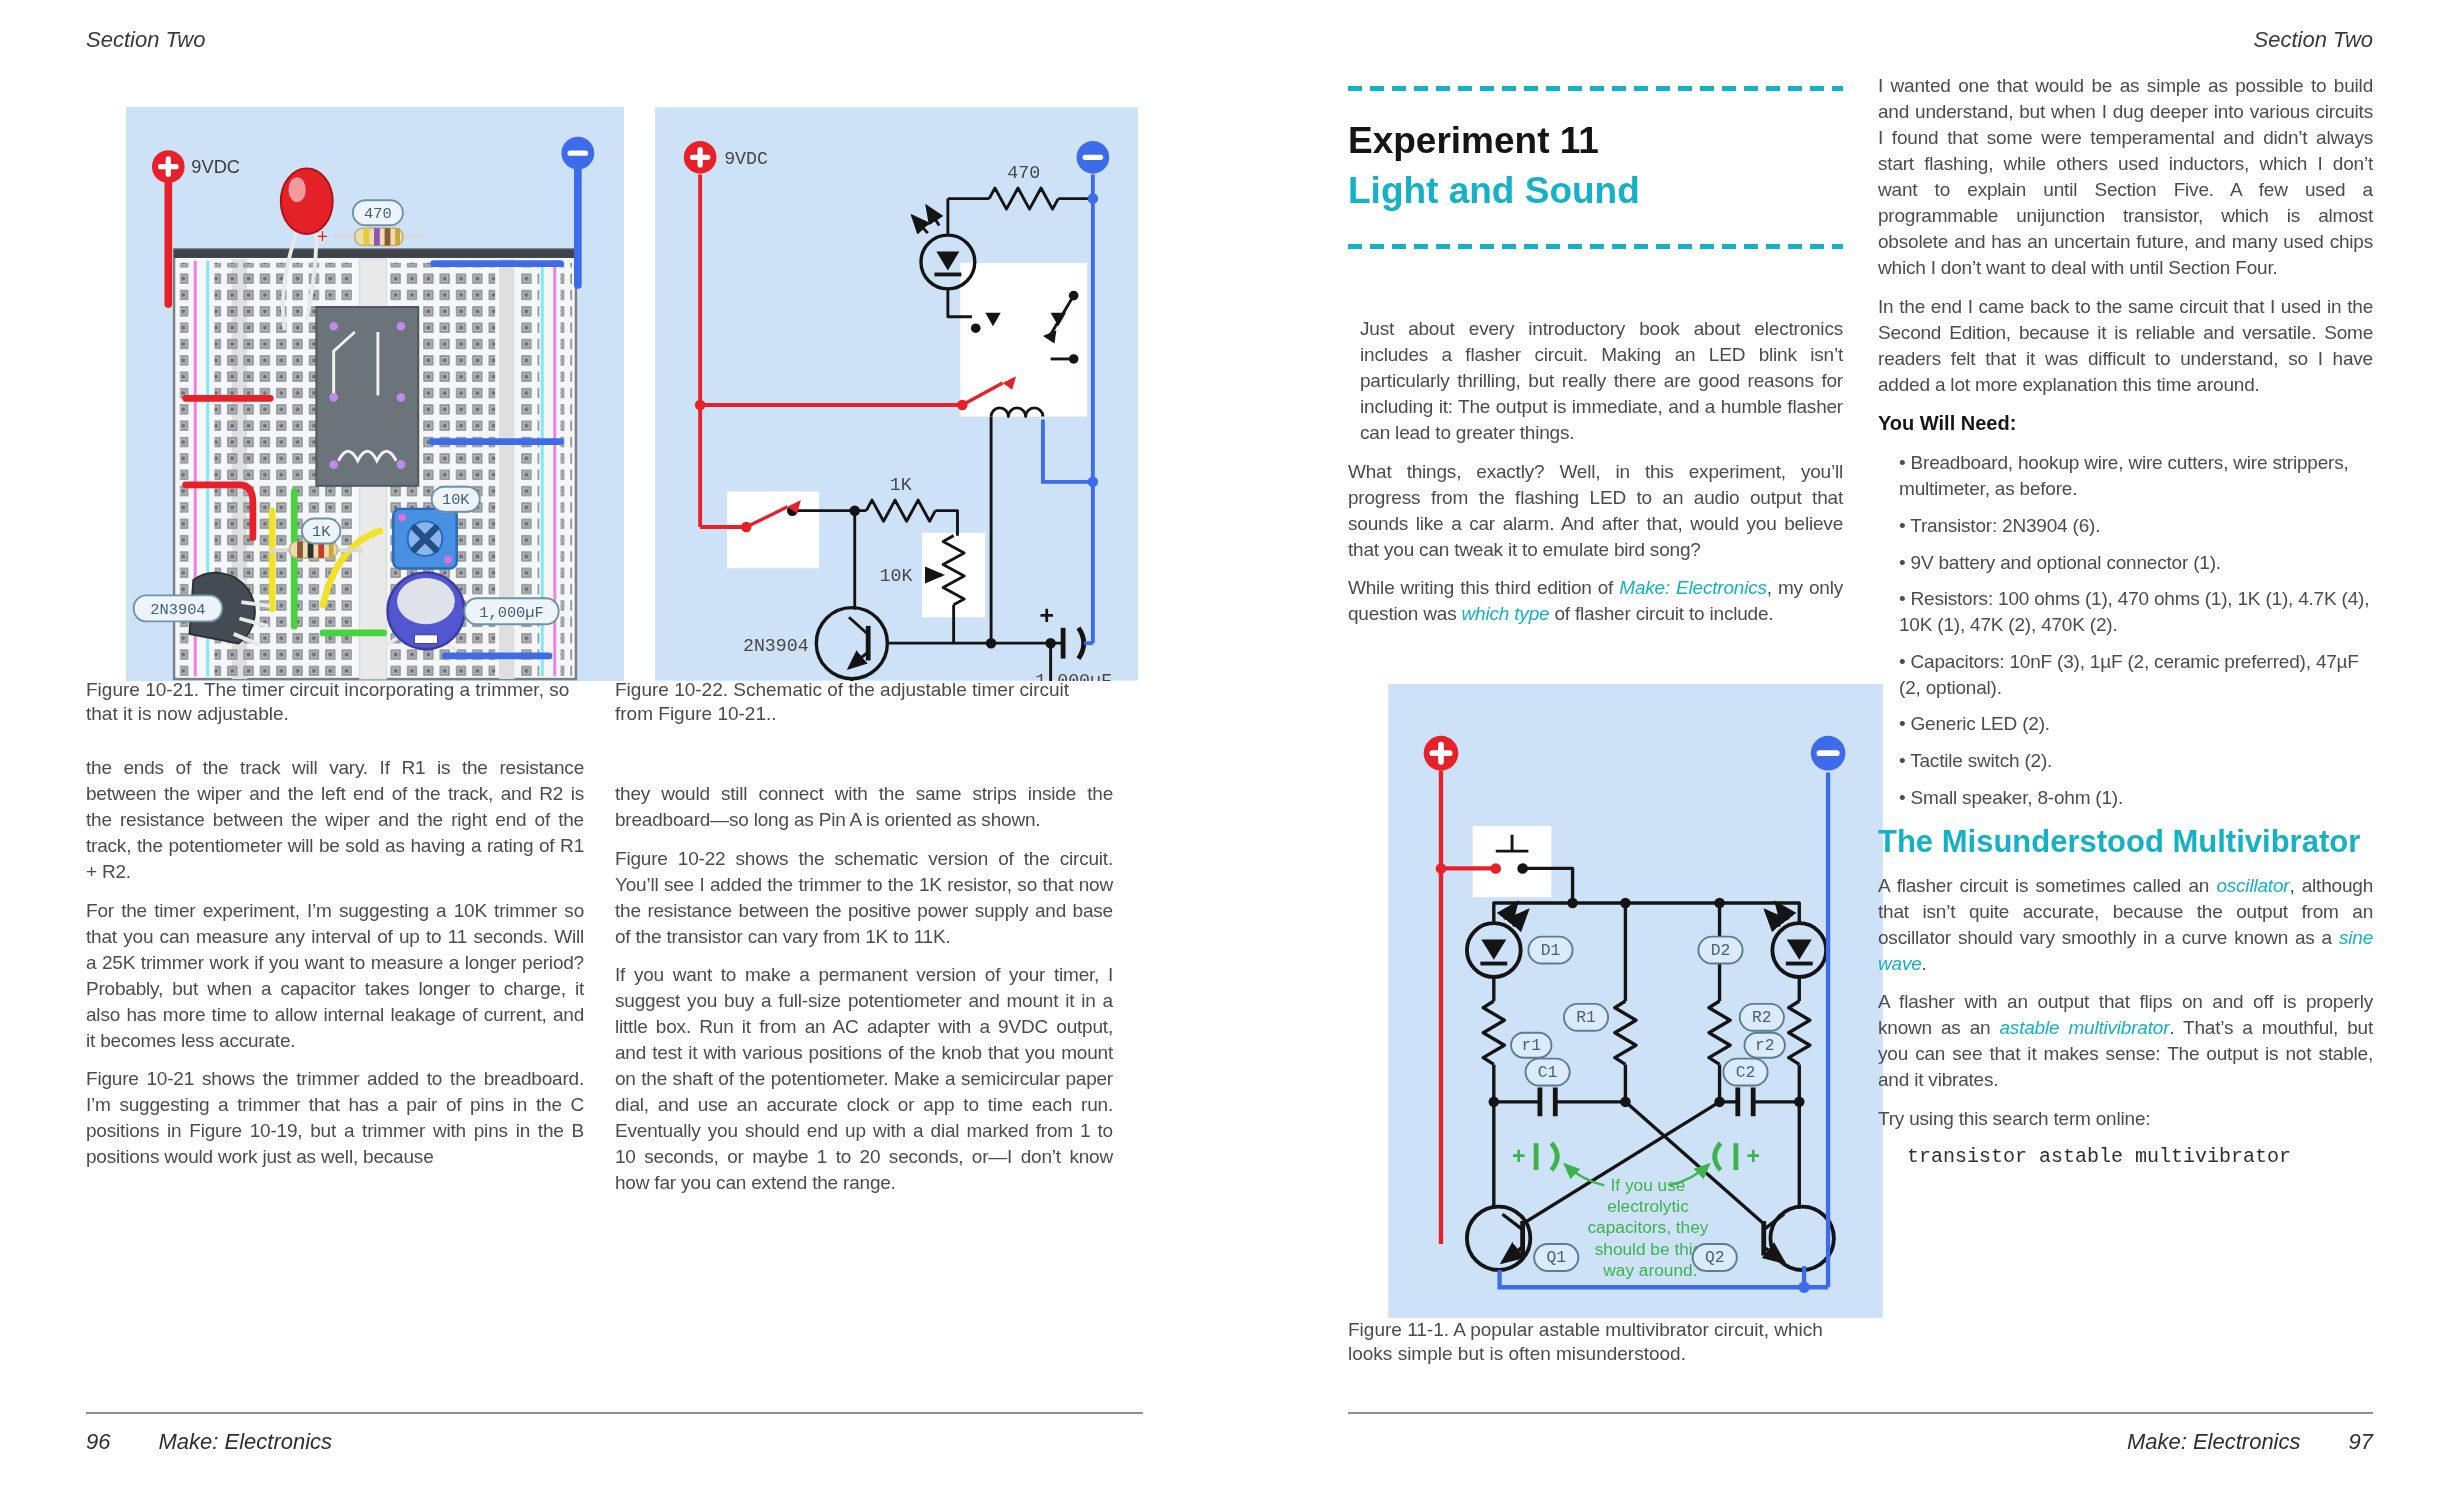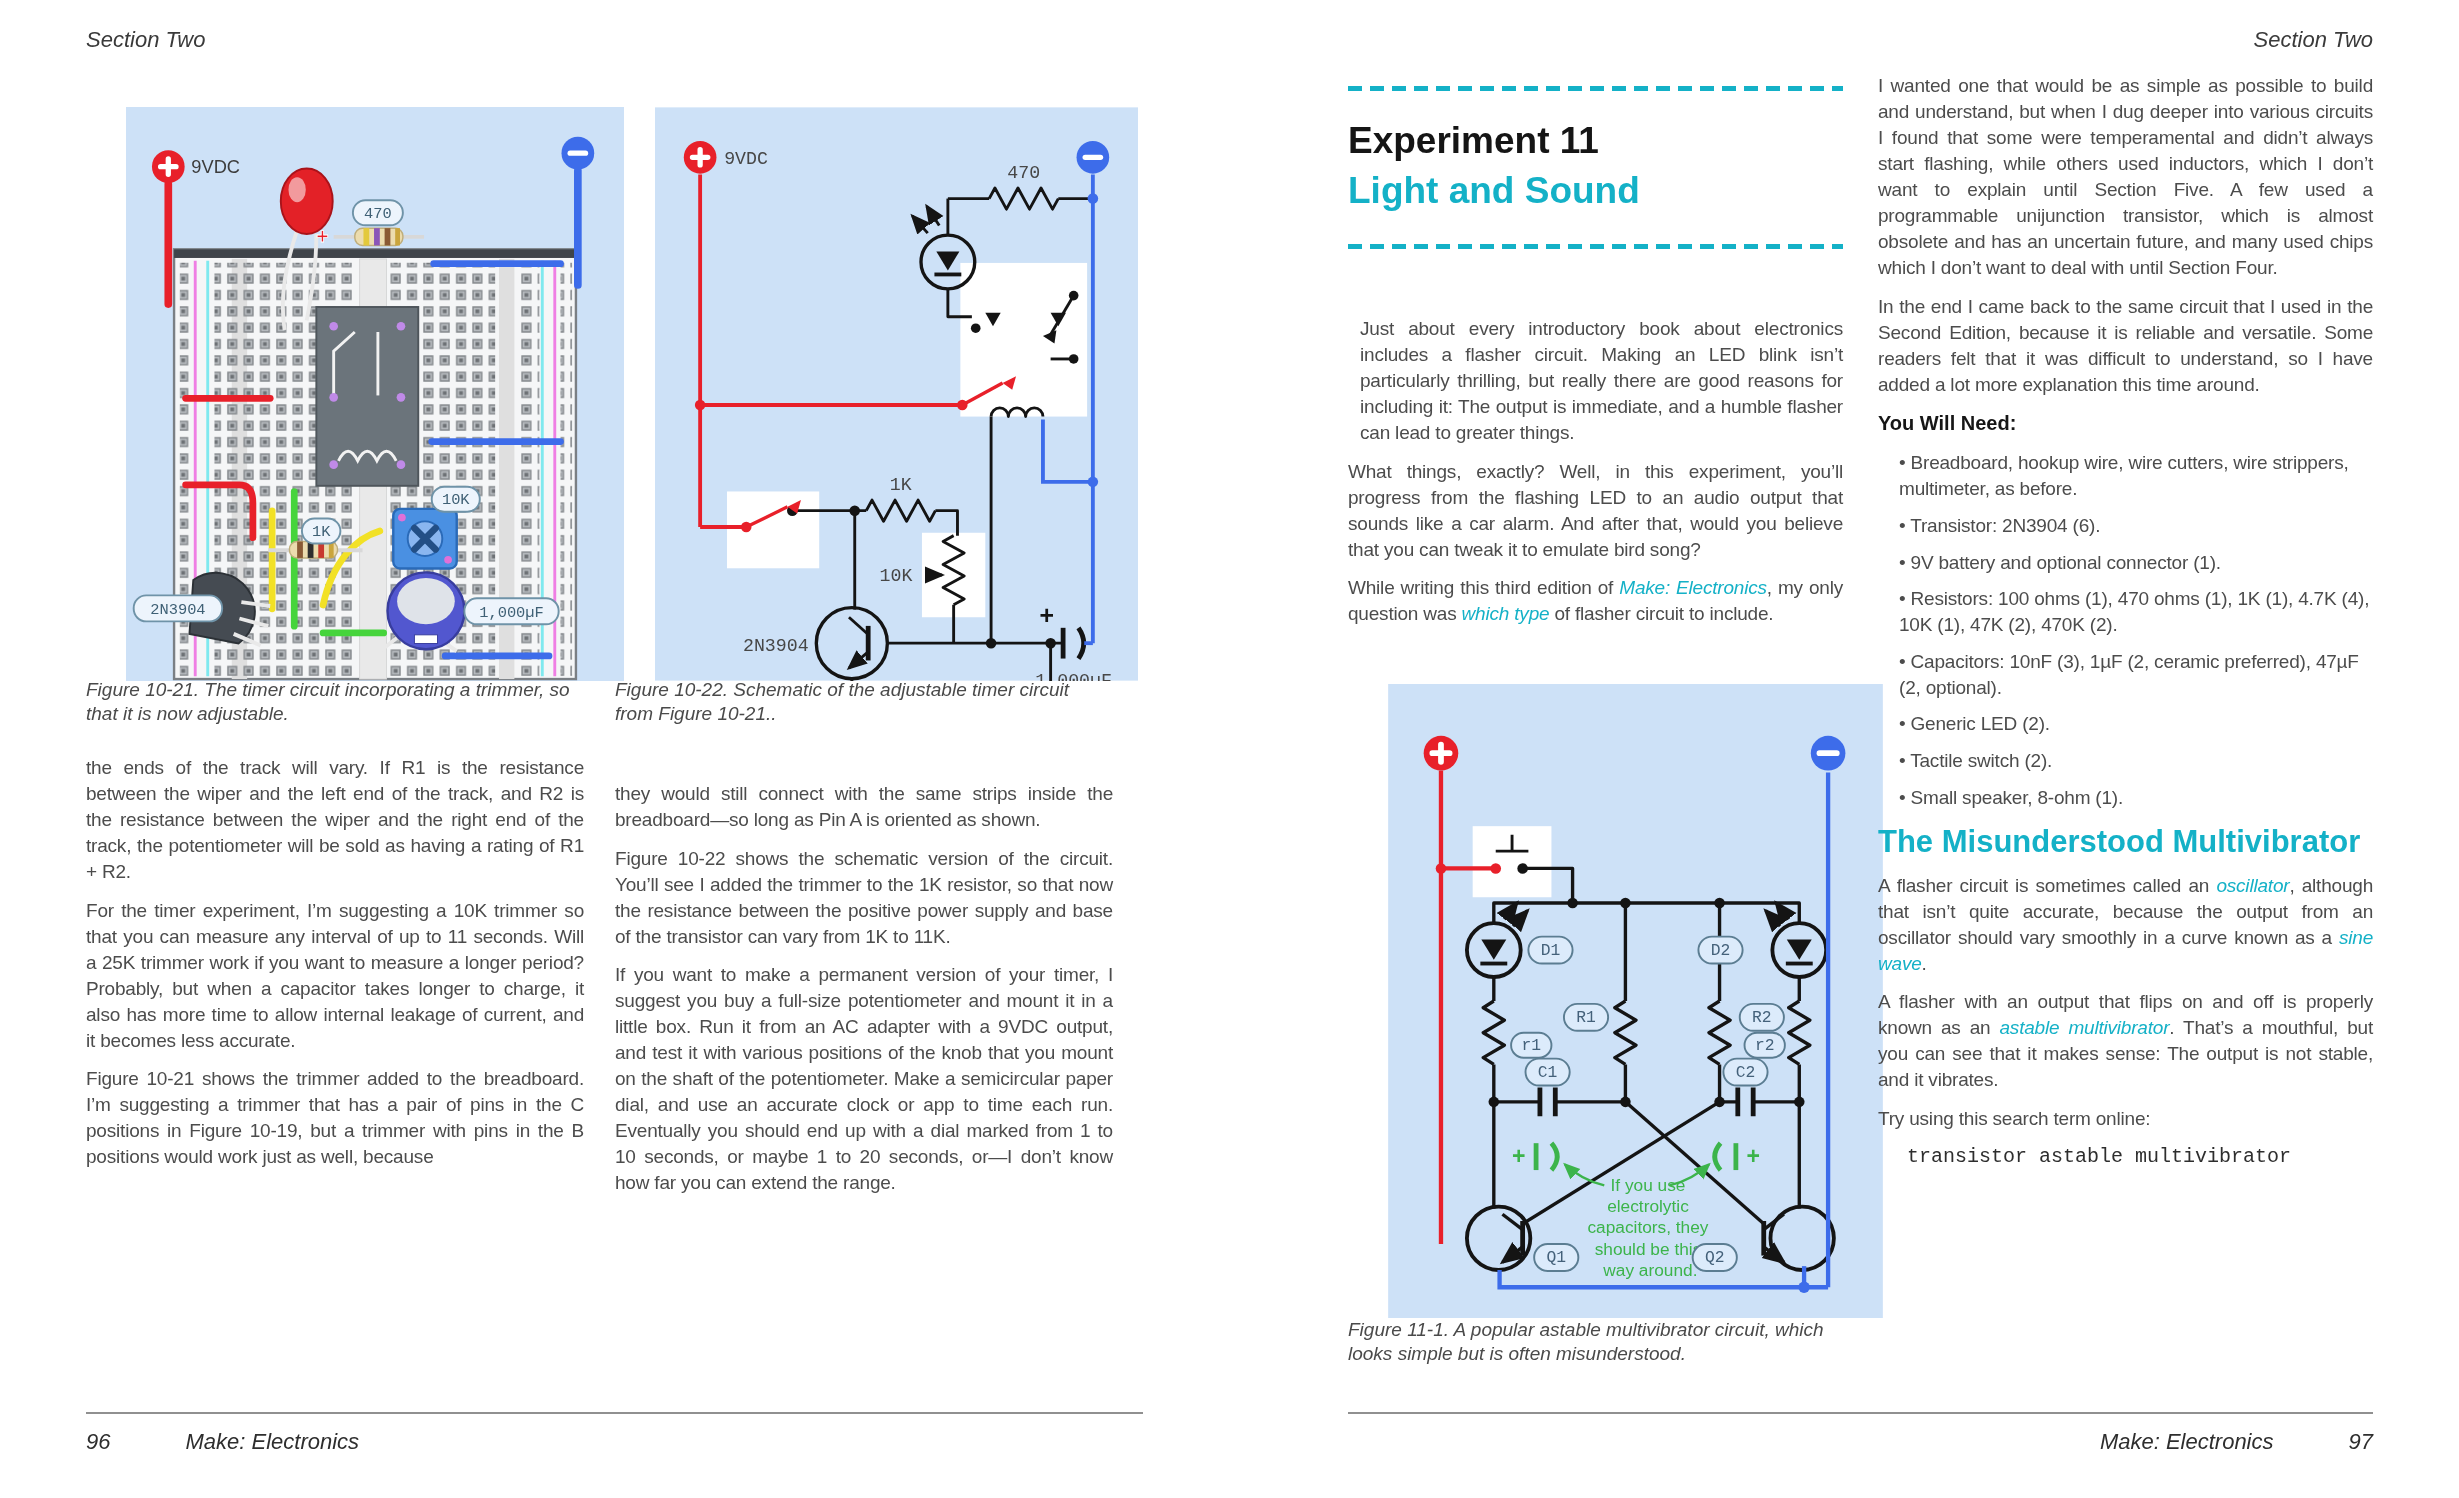--- a/index.html
+++ b/index.html
@@ -9,21 +9,21 @@
   .running-head{position:absolute;top:27px;font-size:22px;font-style:italic;color:#3a3a3a;}
   .rh-left{left:86px;}
   .rh-right{left:1878px;width:495px;text-align:right;}
 
   .fig{position:absolute;}
   .f1021{left:86px;top:91px;width:498px;height:574px;}
   .f1022{left:615px;top:91px;width:483px;height:574px;}
   .f111{left:1348px;top:668px;width:495px;height:634px;}
   .fig svg{display:block;width:100%;height:100%;}
 
-  .caption{position:absolute;font-size:19px;font-style:italic;color:#4a4a4a;line-height:24px;}
+  .caption{position:absolute;font-size:19px;color:#4a4a4a;line-height:24px;}
   .cap1021{left:86px;top:678px;width:485px;}
   .cap1022{left:615px;top:678px;width:461px;}
   .cap111{left:1348px;top:1318px;width:495px;}
 
   .col{position:absolute;font-size:19px;line-height:26px;letter-spacing:-0.2px;
        color:#4c4c4c;text-align:justify;}
   .col p{margin:0 0 12.5px;}
   .col-l1{left:86px;top:755px;width:498px;}
   .col-l2{left:615px;top:781px;width:498px;}
   .col-r1{left:1348px;top:86px;width:495px;}
@@ -41,21 +41,21 @@
   .supplies{margin:0 0 7.7px 21px;}
   .supply{margin:0 0 10.6px;text-align:left;}
   .supply::before{content:"\2022  ";}
   .sec-head{font-size:31px;font-weight:bold;color:#14b1c7;margin:13.4px 0 13.4px;line-height:1.15;letter-spacing:0;}
   .code{font-family:"Liberation Mono",monospace;font-size:20px;color:#2e2e2e;
         margin:3.8px 0 13.4px 29px;text-align:left;letter-spacing:0;}
 
   .footer-rule{position:absolute;height:1.9px;background:#909090;top:1412px;}
   .fr-left{left:86px;width:1057px;}
   .fr-right{left:1348px;width:1025px;}
-  .footer{position:absolute;top:1429px;font-size:22px;font-style:italic;color:#2e2e2e;display:flex;gap:75px;}
+  .footer{position:absolute;top:1429px;font-size:22px;font-style:italic;color:#2e2e2e;display:flex;gap:48px;}
   .ft-left{left:86px;}
   .ft-right{left:1348px;width:1025px;justify-content:flex-end;}
 </style>
 </head>
 <body>
 
 <div class="spread">
 
   <div class="running-head rh-left">Section Two</div>
 

